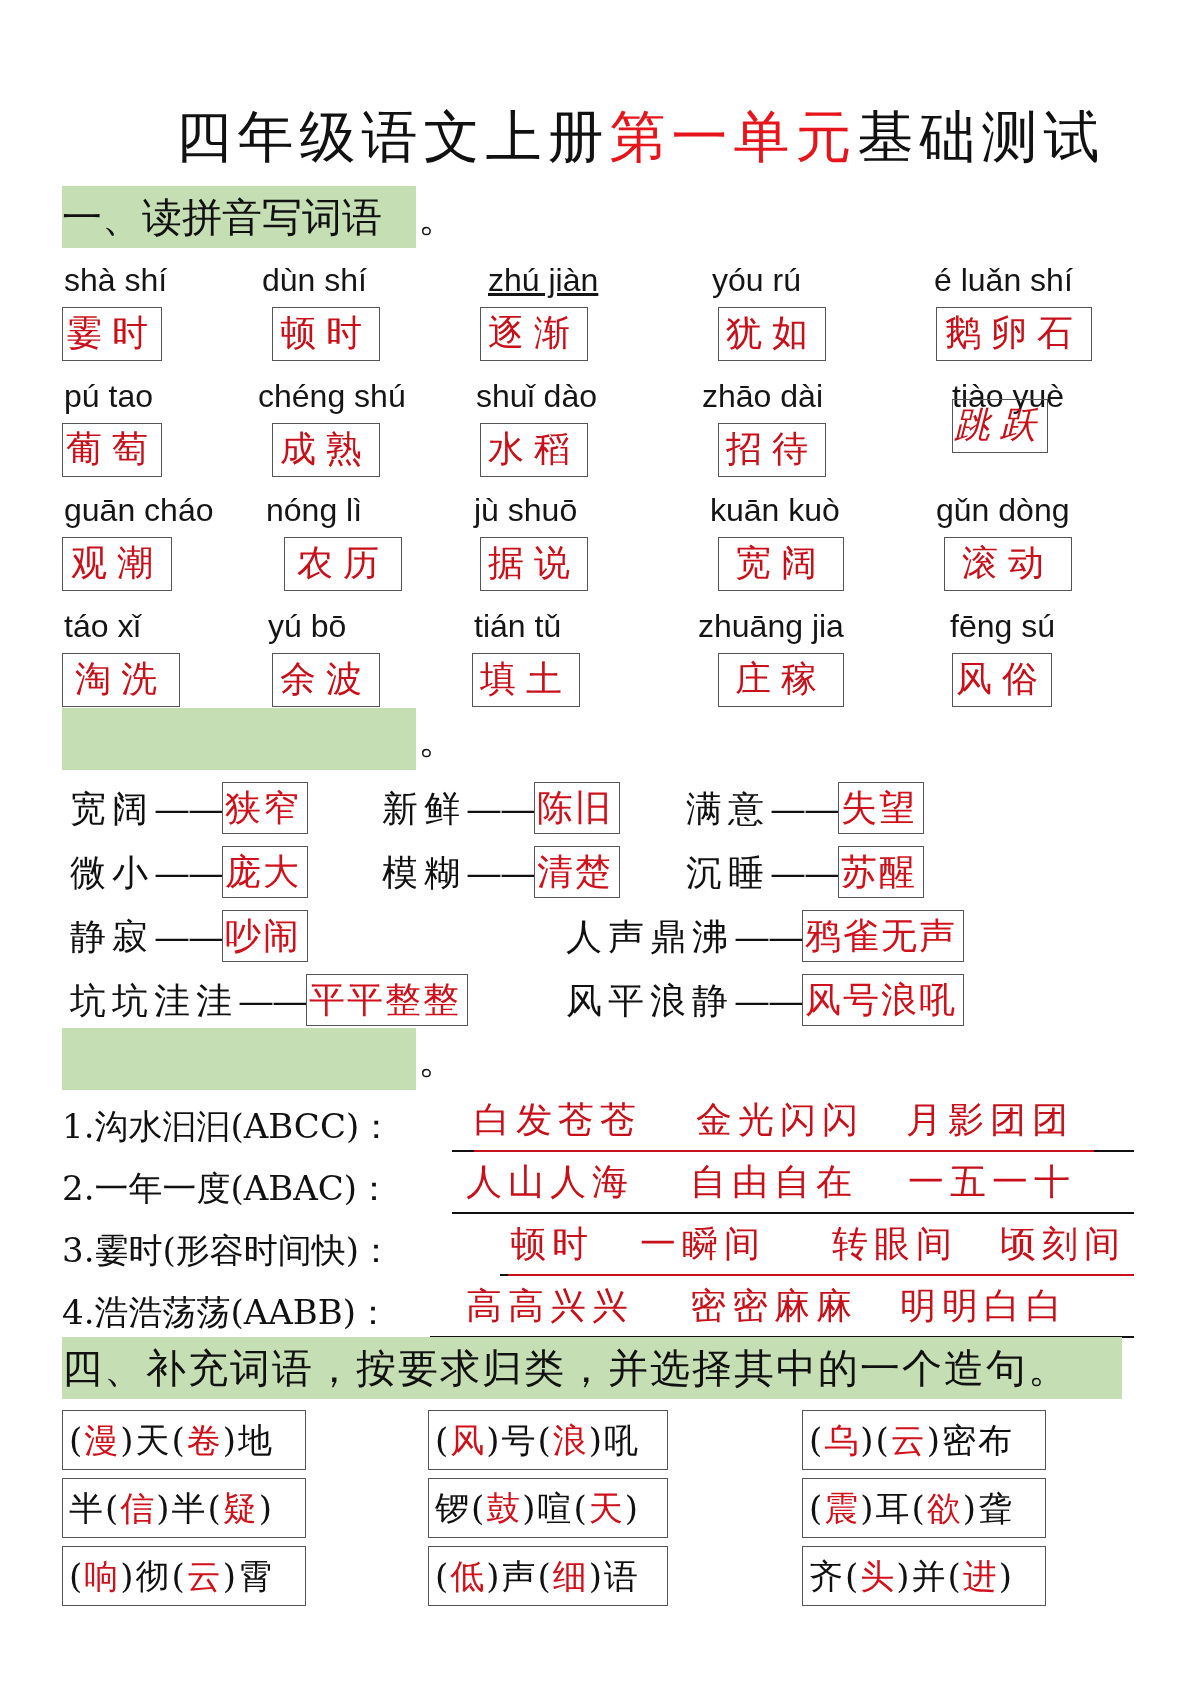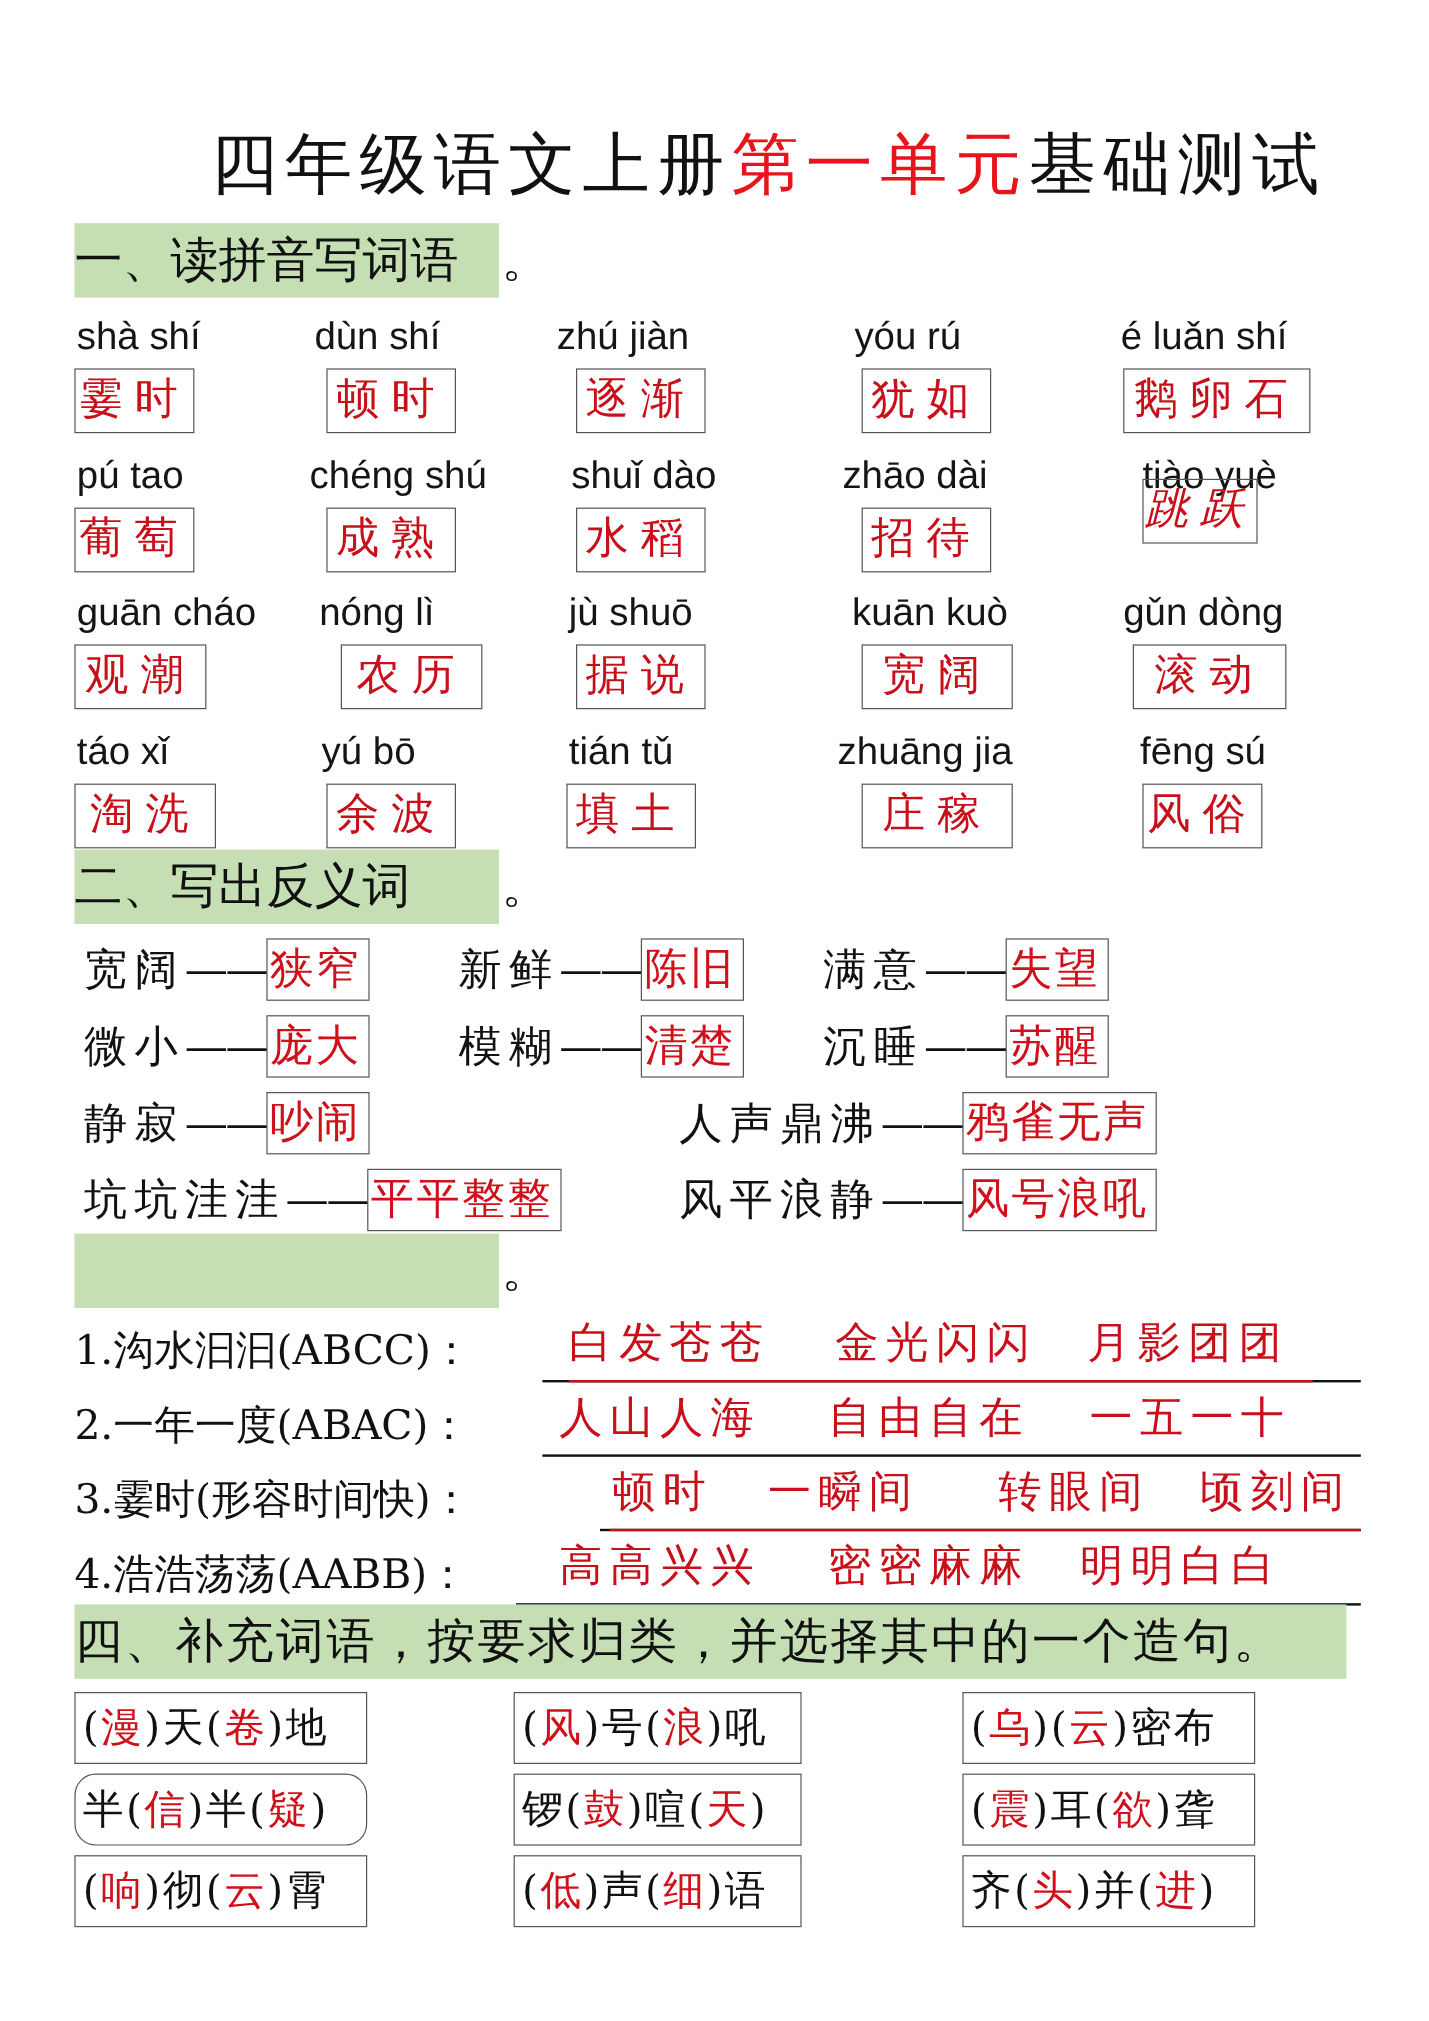--- a/index.html
+++ b/index.html
@@ -56,21 +56,21 @@
 
 <div class="sec-head" style="top:186px; width:354px;">
   <span>一、读拼音写词语</span><span class="tail">。</span>
 </div>
 
 <div id="s1">
     <div class="pinyin" style="left:64px;top:262px;">shà  shí</div>
     <div class="ansbox" style="left:62px;top:307px;width:100px;">霎时</div>
     <div class="pinyin" style="left:262px;top:262px;">dùn shí</div>
     <div class="ansbox" style="left:272px;top:307px;width:108px;">顿时</div>
-    <div class="pinyin" style="left:464px;top:262px;">zhú jiàn</div>
+    <div class="pinyin" style="left:488px;top:262px;text-decoration:underline;">zhú jiàn</div>
     <div class="ansbox" style="left:480px;top:307px;width:108px;">逐渐</div>
     <div class="pinyin" style="left:712px;top:262px;">yóu  rú</div>
     <div class="ansbox" style="left:718px;top:307px;width:108px;">犹如</div>
     <div class="pinyin" style="left:934px;top:262px;">é luǎn shí</div>
     <div class="ansbox" style="left:936px;top:307px;width:156px;">鹅卵石</div>
     <div class="pinyin" style="left:64px;top:378px;">pú  tao</div>
     <div class="ansbox" style="left:62px;top:423px;width:100px;">葡萄</div>
     <div class="pinyin" style="left:258px;top:378px;">chéng shú</div>
     <div class="ansbox" style="left:272px;top:423px;width:108px;">成熟</div>
     <div class="pinyin" style="left:476px;top:378px;">shuǐ dào</div>
@@ -95,21 +95,21 @@
     <div class="ansbox" style="left:272px;top:653px;width:108px;">余波</div>
     <div class="pinyin" style="left:474px;top:608px;">tián  tǔ</div>
     <div class="ansbox" style="left:472px;top:653px;width:108px;">填土</div>
     <div class="pinyin" style="left:698px;top:608px;">zhuāng jia</div>
     <div class="ansbox" style="left:718px;top:653px;width:126px;">庄稼</div>
     <div class="pinyin" style="left:950px;top:608px;">fēng sú</div>
     <div class="ansbox" style="left:952px;top:653px;width:100px;">风俗</div>
   </div>
 
 <div class="sec-head" style="top:708px; width:354px;">
-  <span>二、写出反义词</span><span class="tail">。</span>
+  <span class="tail">。</span>
 </div>
 
 <div id="s2">
     <div class="ant-row" style="left:70px;top:782px;"><span class="word">宽阔</span><span class="dash">——</span><span class="box">狭窄</span></div>
     <div class="ant-row" style="left:382px;top:782px;"><span class="word">新鲜</span><span class="dash">——</span><span class="box">陈旧</span></div>
     <div class="ant-row" style="left:686px;top:782px;"><span class="word">满意</span><span class="dash">——</span><span class="box">失望</span></div>
     <div class="ant-row" style="left:70px;top:846px;"><span class="word">微小</span><span class="dash">——</span><span class="box">庞大</span></div>
     <div class="ant-row" style="left:382px;top:846px;"><span class="word">模糊</span><span class="dash">——</span><span class="box">清楚</span></div>
     <div class="ant-row" style="left:686px;top:846px;"><span class="word">沉睡</span><span class="dash">——</span><span class="box">苏醒</span></div>
     <div class="ant-row" style="left:70px;top:910px;"><span class="word">静寂</span><span class="dash">——</span><span class="box">吵闹</span></div>
@@ -149,19 +149,19 @@
   </div>
 
 <div class="sec-head" style="top:1337px; width:1060px; letter-spacing:2px;">
   <span>四、补充词语，按要求归类，并选择其中的一个造句</span><span>。</span>
 </div>
 
 <div id="s4">
     <div class="idiom-box" style="left:62px;top:1410px;width:244px;"><span>(</span><span class="fill">漫</span><span>)天(</span><span class="fill">卷</span><span>)地</span></div>
     <div class="idiom-box" style="left:428px;top:1410px;width:240px;"><span>(</span><span class="fill">风</span><span>)号(</span><span class="fill">浪</span><span>)吼</span></div>
     <div class="idiom-box" style="left:802px;top:1410px;width:244px;"><span>(</span><span class="fill">乌</span><span>)(</span><span class="fill">云</span><span>)密布</span></div>
-    <div class="idiom-box" style="left:62px;top:1478px;width:244px;border-radius:18px;"><span>半(</span><span class="fill">信</span><span>)半(</span><span class="fill">疑</span><span>)</span></div>
+    <div class="idiom-box" style="left:62px;top:1478px;width:244px;"><span>半(</span><span class="fill">信</span><span>)半(</span><span class="fill">疑</span><span>)</span></div>
     <div class="idiom-box" style="left:428px;top:1478px;width:240px;"><span>锣(</span><span class="fill">鼓</span><span>)喧(</span><span class="fill">天</span><span>)</span></div>
     <div class="idiom-box" style="left:802px;top:1478px;width:244px;"><span>(</span><span class="fill">震</span><span>)耳(</span><span class="fill">欲</span><span>)聋</span></div>
     <div class="idiom-box" style="left:62px;top:1546px;width:244px;"><span>(</span><span class="fill">响</span><span>)彻(</span><span class="fill">云</span><span>)霄</span></div>
     <div class="idiom-box" style="left:428px;top:1546px;width:240px;"><span>(</span><span class="fill">低</span><span>)声(</span><span class="fill">细</span><span>)语</span></div>
     <div class="idiom-box" style="left:802px;top:1546px;width:244px;"><span>齐(</span><span class="fill">头</span><span>)并(</span><span class="fill">进</span><span>)</span></div>
   </div>
 
 </body></html>

